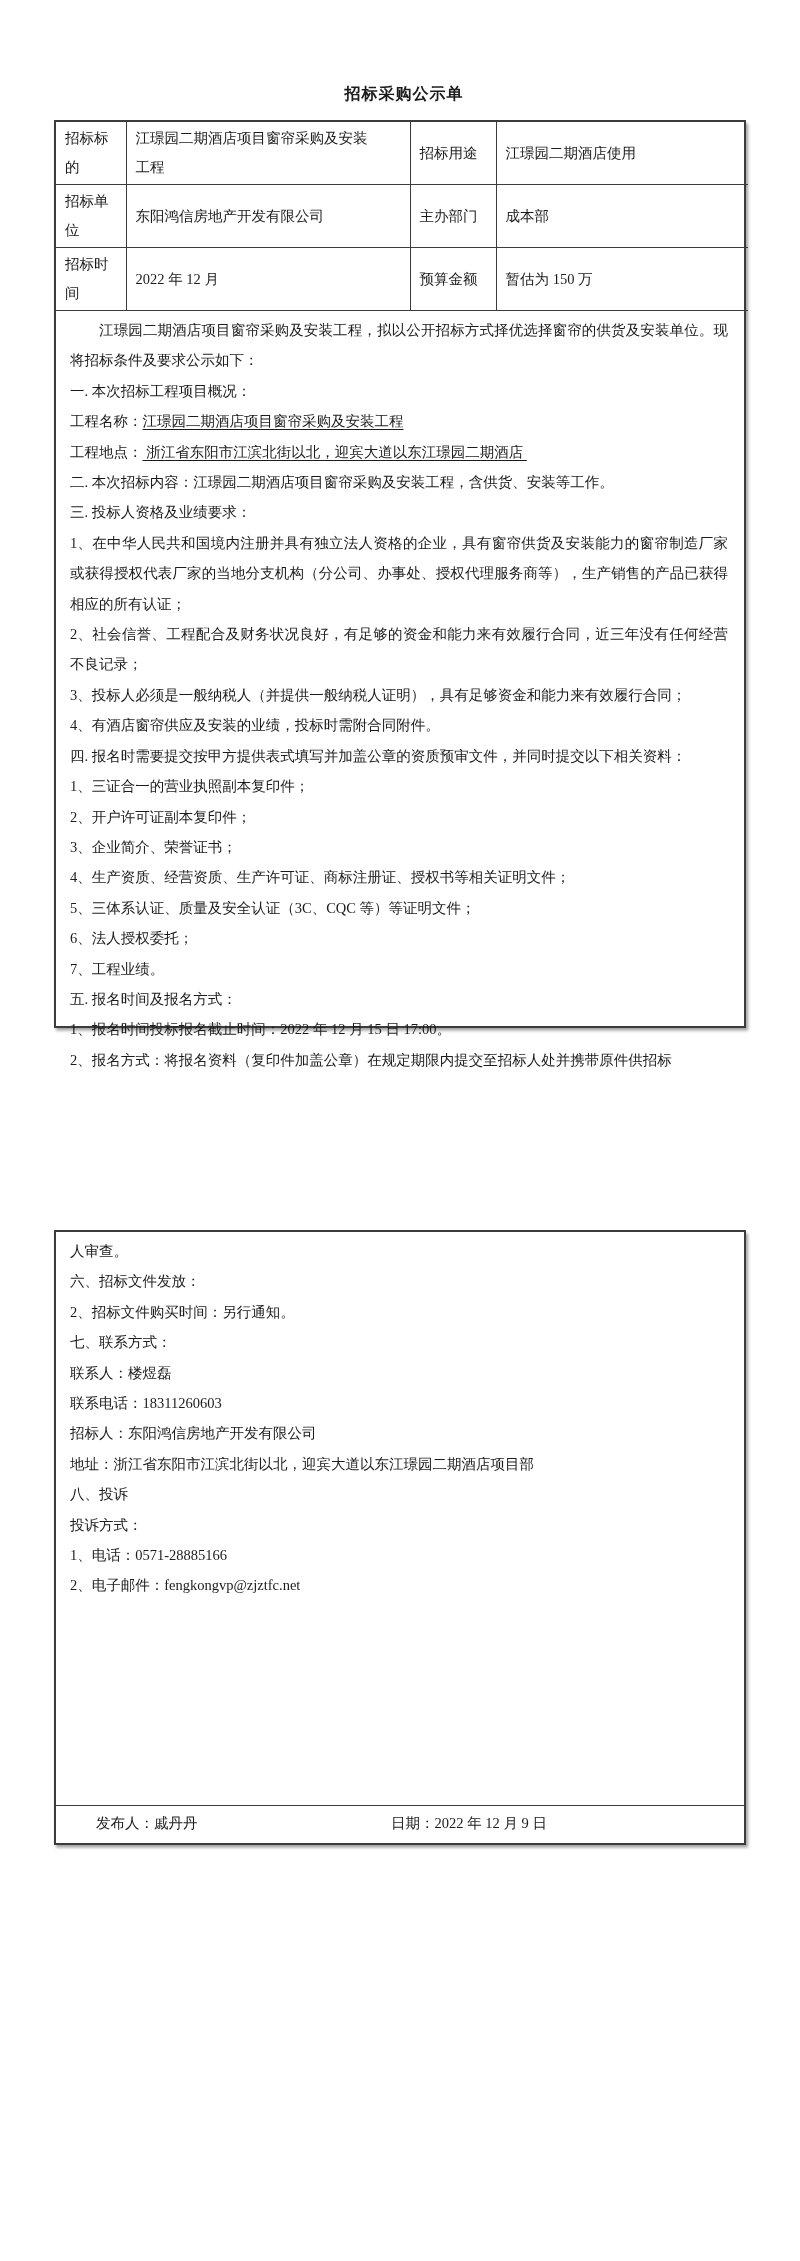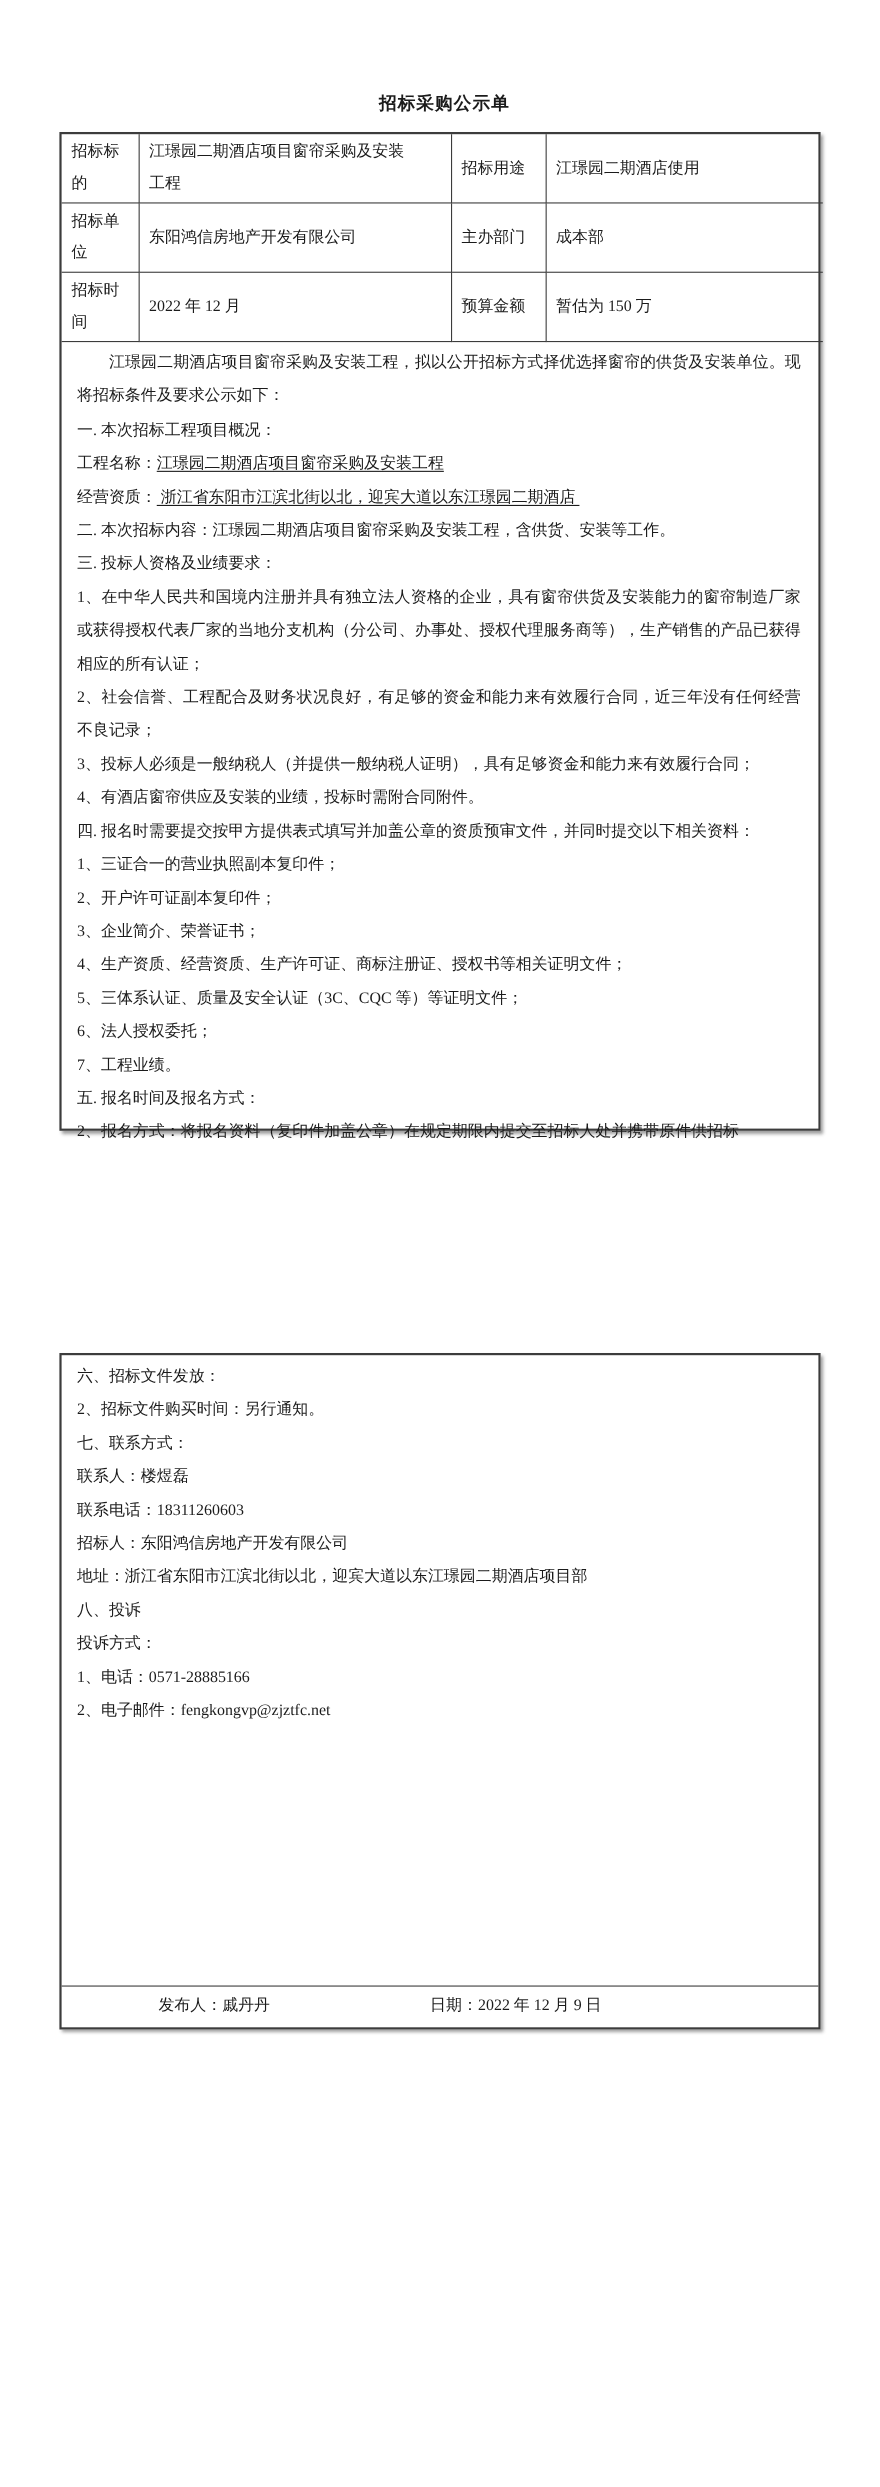--- a/index.html
+++ b/index.html
@@ -68,21 +68,21 @@
   .p-pind{text-indent:54px;}
   .p-sub2{padding-left:28px;}
   .u{text-decoration:underline;text-underline-offset:3px;}
 
   .footer-row{
     height:37px;
     border-top:1px solid var(--border);
     position:relative;
     font-size:14.5px;line-height:35px;
   }
-  .footer-row .pub{position:absolute;left:40px;margin-left:48px;}
+  .footer-row .pub{position:absolute;left:40px;}
   .footer-row .date{position:absolute;left:335px;}
 </style>
 </head>
 <body>
 
 <div class="page">
 
   <h1 class="doc-title">招标采购公示单</h1>
 
   <section class="sheet sheet1">
@@ -111,42 +111,44 @@
             <td class="c-val col2"><span>2022 年 12 月</span></td>
             <td class="c-label"><span>预算金额</span></td>
             <td class="c-val"><span>暂估为 150 万</span></td>
           </tr>
         </tbody>
     </table>
     <div class="doc-body">
         <p class="p-intro"><span>江璟园二期酒店项目窗帘采购及安装工程，拟以公开招标方式择优选择窗帘的供货及安装单位。现将招标条件及要求公示如下：</span></p>
         <p class="p-lvl1"><span>一. 本次招标工程项目概况：</span></p>
         <p class="p-sub"><span>工程名称：</span><span class="u">江璟园二期酒店项目窗帘采购及安装工程</span></p>
-        <p class="p-sub"><span>经营资质：</span><span class="u">&nbsp;浙江省东阳市江滨北街以北，迎宾大道以东江璟园二期酒店&nbsp;</span></p>
+        <p class="p-sub"><span>工程地点：</span><span class="u">&nbsp;浙江省东阳市江滨北街以北，迎宾大道以东江璟园二期酒店&nbsp;</span></p>
         <p class="p-lvl1"><span>二. 本次招标内容：江璟园二期酒店项目窗帘采购及安装工程，含供货、安装等工作。</span></p>
         <p class="p-lvl1"><span>三. 投标人资格及业绩要求：</span></p>
         <p class="p-lvl2"><span>1、在中华人民共和国境内注册并具有独立法人资格的企业，具有窗帘供货及安装能力的窗帘制造厂家或获得授权代表厂家的当地分支机构（分公司、办事处、授权代理服务商等），生产销售的产品已获得相应的所有认证；</span></p>
         <p class="p-lvl2"><span>2、社会信誉、工程配合及财务状况良好，有足够的资金和能力来有效履行合同，近三年没有任何经营不良记录；</span></p>
         <p class="p-lvl2"><span>3、投标人必须是一般纳税人（并提供一般纳税人证明），具有足够资金和能力来有效履行合同；</span></p>
         <p class="p-lvl2"><span>4、有酒店窗帘供应及安装的业绩，投标时需附合同附件。</span></p>
         <p class="p-lvl1"><span>四. 报名时需要提交按甲方提供表式填写并加盖公章的资质预审文件，并同时提交以下相关资料：</span></p>
         <p class="p-lvl2"><span>1、三证合一的营业执照副本复印件；</span></p>
         <p class="p-lvl2"><span>2、开户许可证副本复印件；</span></p>
         <p class="p-lvl2"><span>3、企业简介、荣誉证书；</span></p>
         <p class="p-lvl2"><span>4、生产资质、经营资质、生产许可证、商标注册证、授权书等相关证明文件；</span></p>
         <p class="p-lvl2"><span>5、三体系认证、质量及安全认证（3C、CQC 等）等证明文件；</span></p>
         <p class="p-lvl2"><span>6、法人授权委托；</span></p>
         <p class="p-lvl2"><span>7、工程业绩。</span></p>
         <p class="p-lvl1"><span>五. 报名时间及报名方式：</span></p>
+        <p class="p-lvl2"><span>1、报名时间投标报名截止时间：2022 年 12 月 15 日 17:00。</span></p>
         <p class="p-lvl2"><span>2、报名方式：将报名资料（复印件加盖公章）在规定期限内提交至招标人处并携带原件供招标</span></p>
       </div>
   </section>
 
   <section class="sheet sheet2">
     <div class="doc-body">
+        <p class="p-cont"><span>人审查。</span></p>
         <p class="p-lvl1"><span>六、招标文件发放：</span></p>
         <p class="p-lvl2"><span>2、招标文件购买时间：另行通知。</span></p>
         <p class="p-lvl1"><span>七、联系方式：</span></p>
         <p class="p-sub"><span>联系人：楼煜磊</span></p>
         <p class="p-sub"><span>联系电话：18311260603</span></p>
         <p class="p-sub"><span>招标人：东阳鸿信房地产开发有限公司</span></p>
         <p class="p-sub"><span>地址：浙江省东阳市江滨北街以北，迎宾大道以东江璟园二期酒店项目部</span></p>
         <p class="p-lvl1"><span>八、投诉</span></p>
         <p class="p-sub2"><span>投诉方式：</span></p>
         <p class="p-sub2"><span>1、电话：0571-28885166</span></p>

